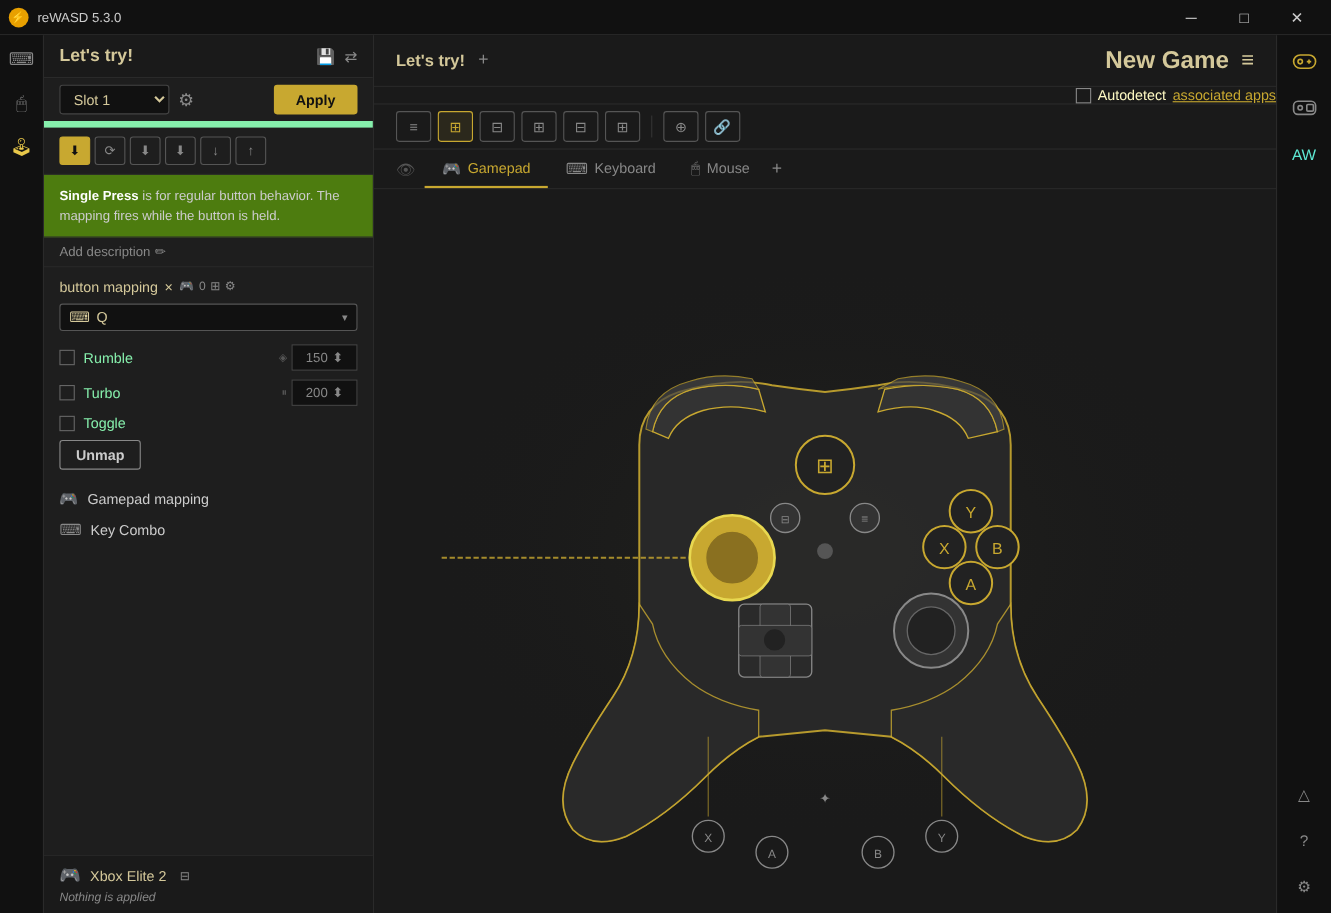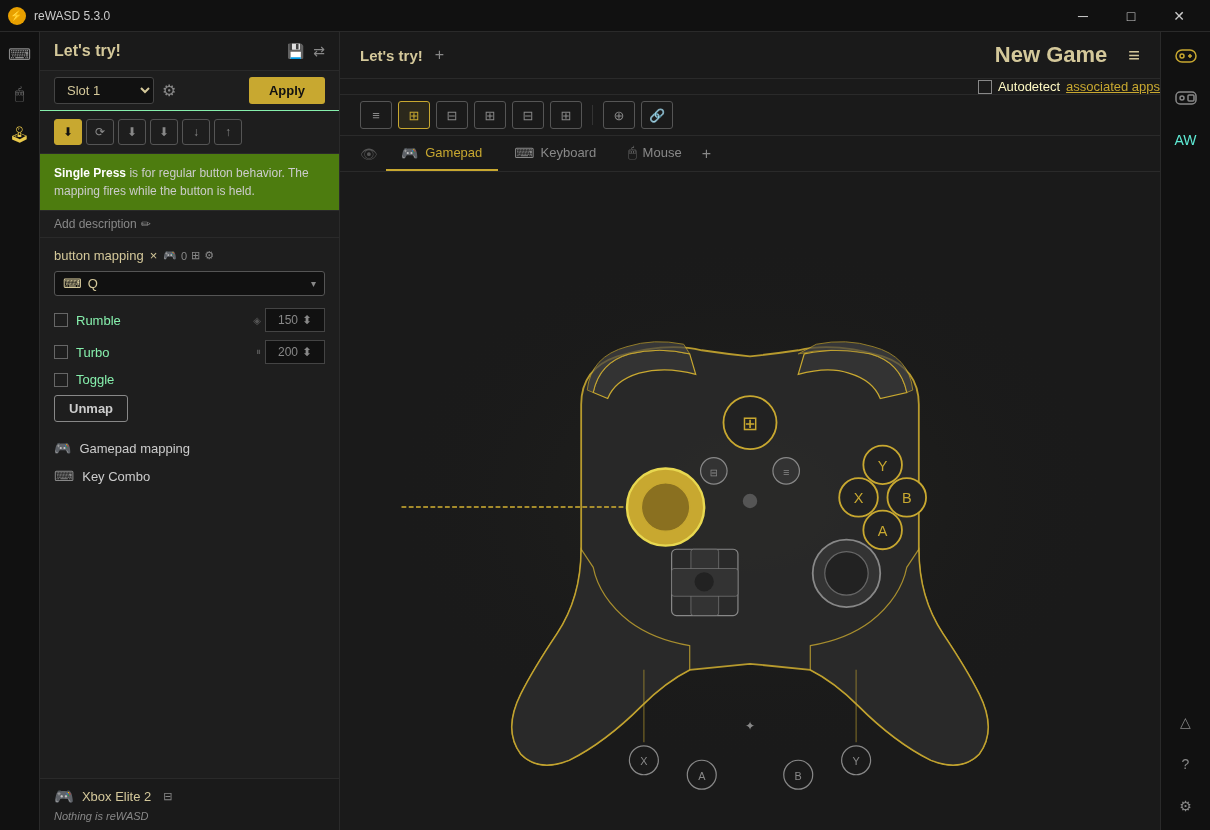--- a/index.html
+++ b/index.html
@@ -95,21 +95,21 @@
       font-size: 16px; font-weight: bold; color: #d4c89a;
     }
     .header-icons { display: flex; gap: 8px; align-items: center; margin-left: auto; }
     .header-icon { color: #888; cursor: pointer; font-size: 14px; }
 
     .slot-row {
       padding: 6px 14px;
       display: flex;
       align-items: center;
       gap: 8px;
-      border-bottom: 1px solid #86efac;
+      border-bottom: 6px solid #86efac;
     }
     .slot-select {
       background: #111;
       border: 1px solid #444;
       color: #d4c89a;
       padding: 4px 8px;
       font-size: 13px;
       border-radius: 3px;
       cursor: pointer;
       width: 100px;
@@ -488,33 +488,33 @@
         <span>Key Combo</span>
       </div>
     </div>
 
     <div class="device-section">
       <div class="device-row">
         <span class="device-icon">🎮</span>
         <span class="device-name">Xbox Elite 2</span>
         <span class="header-icon" style="margin-left:4px; font-size:11px;">⊟</span>
       </div>
-      <div class="device-status">Nothing is reWASD</div>
+      <div class="device-status">Nothing is applied</div>
     </div>
 
   </div>
 
   <div class="center-content">
 
     <div class="top-bar">
       <span class="top-bar-label">Let's try!</span>
       <span class="add-tab-btn">+</span>
 
       <div style="margin-left:auto; display:flex; align-items:center; gap:12px;">
-        <div style="display:flex; align-items:center; gap:21px;">
+        <div style="display:flex; align-items:center; gap:11px;">
           <span style="font-size:22px; font-weight:bold; color:#d4c89a;">New Game</span>
           <span style="color:#d4c89a; font-size:20px; cursor:pointer;">≡</span>
         </div>
       </div>
     </div>
 
     <div style="padding: 4px 20px 4px auto; display:flex; justify-content:flex-end; border-bottom:1px solid #2a2a2a; align-items:center; gap:6px;">
       <div style="display:flex; align-items:center; gap:6px;">
         <div class="autodetect-checkbox"></div>
         <span class="autodetect-label">Autodetect</span>

